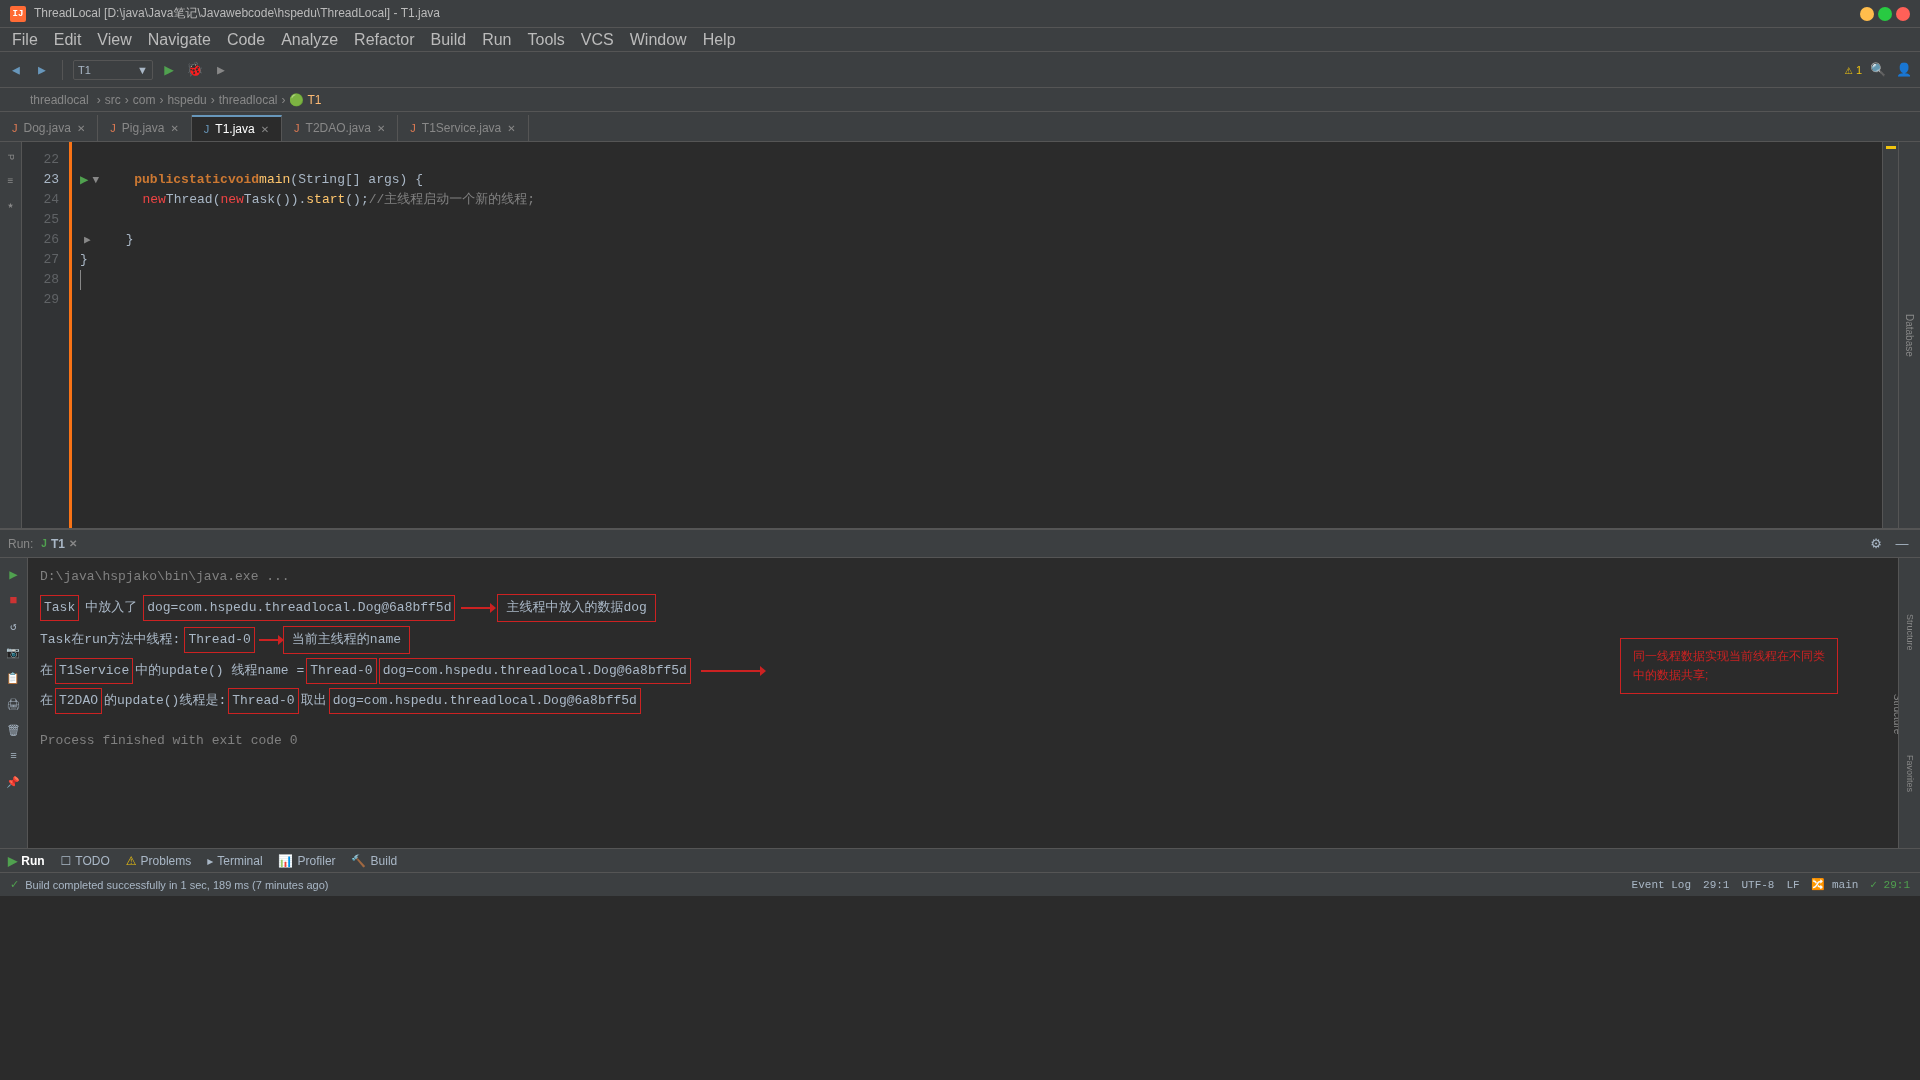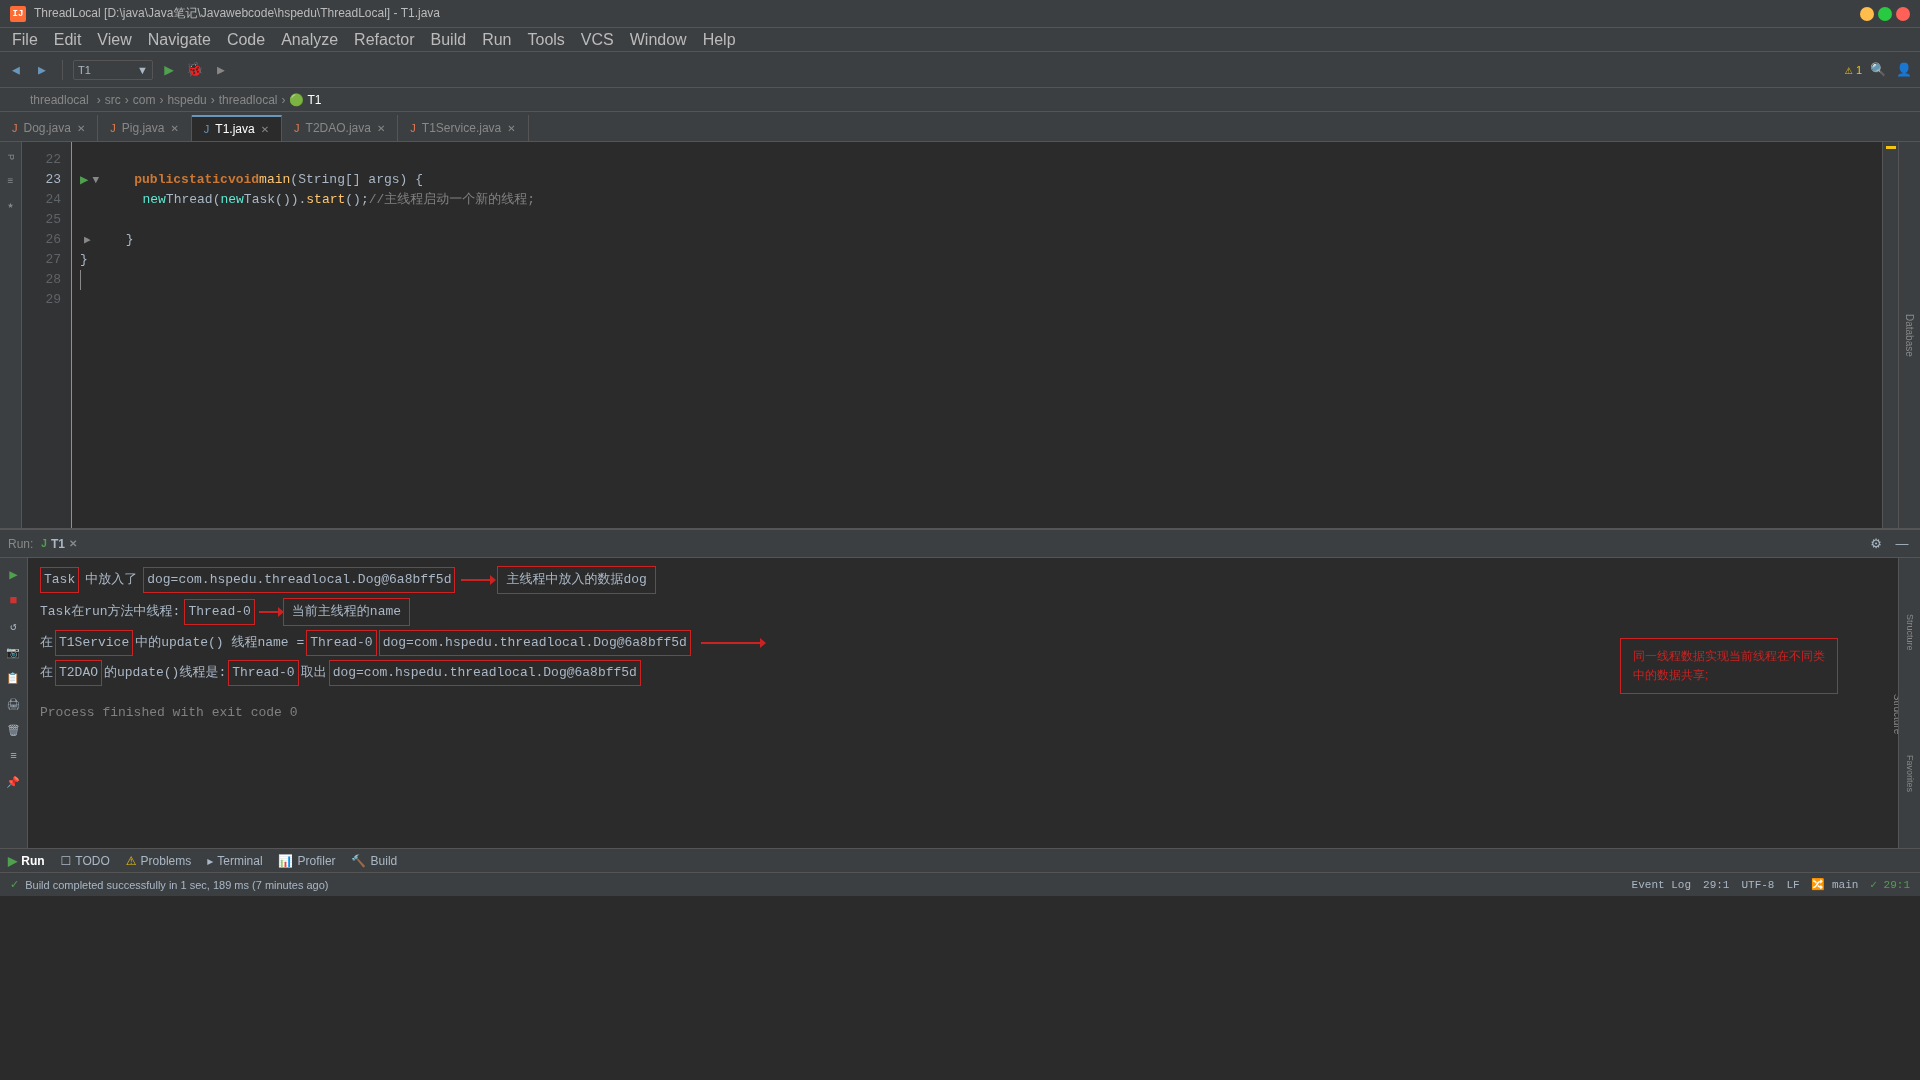--- a/index.html
+++ b/index.html
@@ -171,21 +171,21 @@
     }
     #line-numbers {
       width: 50px;
       background: #313335;
       padding: 8px 0;
       text-align: right;
       font-size: 12px;
       color: #606366;
       line-height: 20px;
       user-select: none;
-      border-right: 1px solid #f97316;
+      border-right: 3px solid #f97316;
     }
     .line-num {
       padding-right: 10px;
       height: 20px;
       display: flex;
       align-items: center;
       justify-content: flex-end;
     }
     #code-lines {
       flex: 1;
@@ -193,21 +193,21 @@
       font-size: 13px;
       line-height: 20px;
       overflow: auto;
     }
     .code-line {
       height: 20px;
       white-space: nowrap;
       display: flex;
       align-items: center;
     }
-    .kw { color: #5eead4; } 
+    .kw { color: #ef4444; } 
     .kw2 { color: #cc7832; font-weight: bold; }
     .type { color: #a9b7c6; }
     .comment { color: #808080; }
     .plain { color: #a9b7c6; }
     .run-icon {
       color: #50a14f;
       margin-right: 4px;
       font-size: 14px;
     }
     .fold-icon {
@@ -421,21 +421,21 @@
   <span class="breadcrumb-sep" style="color:#888;">threadlocal</span>
   <span class="breadcrumb-sep"> › </span>
   <span style="color:#888;">src</span>
   <span class="breadcrumb-sep"> › </span>
   <span style="color:#888;">com</span>
   <span class="breadcrumb-sep"> › </span>
   <span style="color:#888;">hspedu</span>
   <span class="breadcrumb-sep"> › </span>
   <span style="color:#888;">threadlocal</span>
   <span class="breadcrumb-sep"> › </span>
-  <span style="color:#ffffff;">🟢 T1</span>
+  <span style="color:#fdba74;">🟢 T1</span>
 </div>
 
 <div id="tabs-bar">
   <div class="tab">
     <span class="tab-icon-java">J</span>
     <span>Dog.java</span>
     <span class="tab-close">✕</span>
   </div>
   <div class="tab">
     <span class="tab-icon-java">J</span>
@@ -568,20 +568,21 @@
       <div class="run-icon-btn" style="font-size:11px;">📷</div>
       <div class="run-icon-btn" style="font-size:11px;">📋</div>
       <div class="run-icon-btn" style="font-size:11px;">🖨</div>
       <div class="run-icon-btn" style="font-size:11px;">🗑</div>
       <div class="run-icon-btn" style="font-size:11px;">≡</div>
       <div class="run-icon-btn" style="font-size:11px;">📌</div>
     </div>
 
     <div id="run-output" style="flex:1;padding:8px 12px;font-size:13px;line-height:22px;background:#2b2b2b;font-family:'Courier New',monospace;color:#a9b7c6;position:relative;overflow:auto;">
 
+      <div style="color:#808080;margin-bottom:6px;">D:\java\hspjako\bin\java.exe ...</div>
 
       <div class="output-line" style="display:flex;align-items:center;gap:6px;margin-bottom:4px;flex-wrap:nowrap;">
         <span style="border:1.5px solid #cc2222;padding:1px 3px;">Task</span>
         <span>中放入了</span>
         <span style="border:1.5px solid #cc2222;padding:1px 3px;">dog=com.hspedu.threadlocal.Dog@6a8bff5d</span>
         <span style="display:inline-block;width:30px;height:2px;background:#cc2222;position:relative;vertical-align:middle;">
           <span style="position:absolute;right:-5px;top:-4px;width:0;height:0;border-left:6px solid #cc2222;border-top:5px solid transparent;border-bottom:5px solid transparent;"></span>
         </span>
         <span style="border:1.5px solid #cc2222;padding:2px 8px;">主线程中放入的数据dog</span>
       </div>

